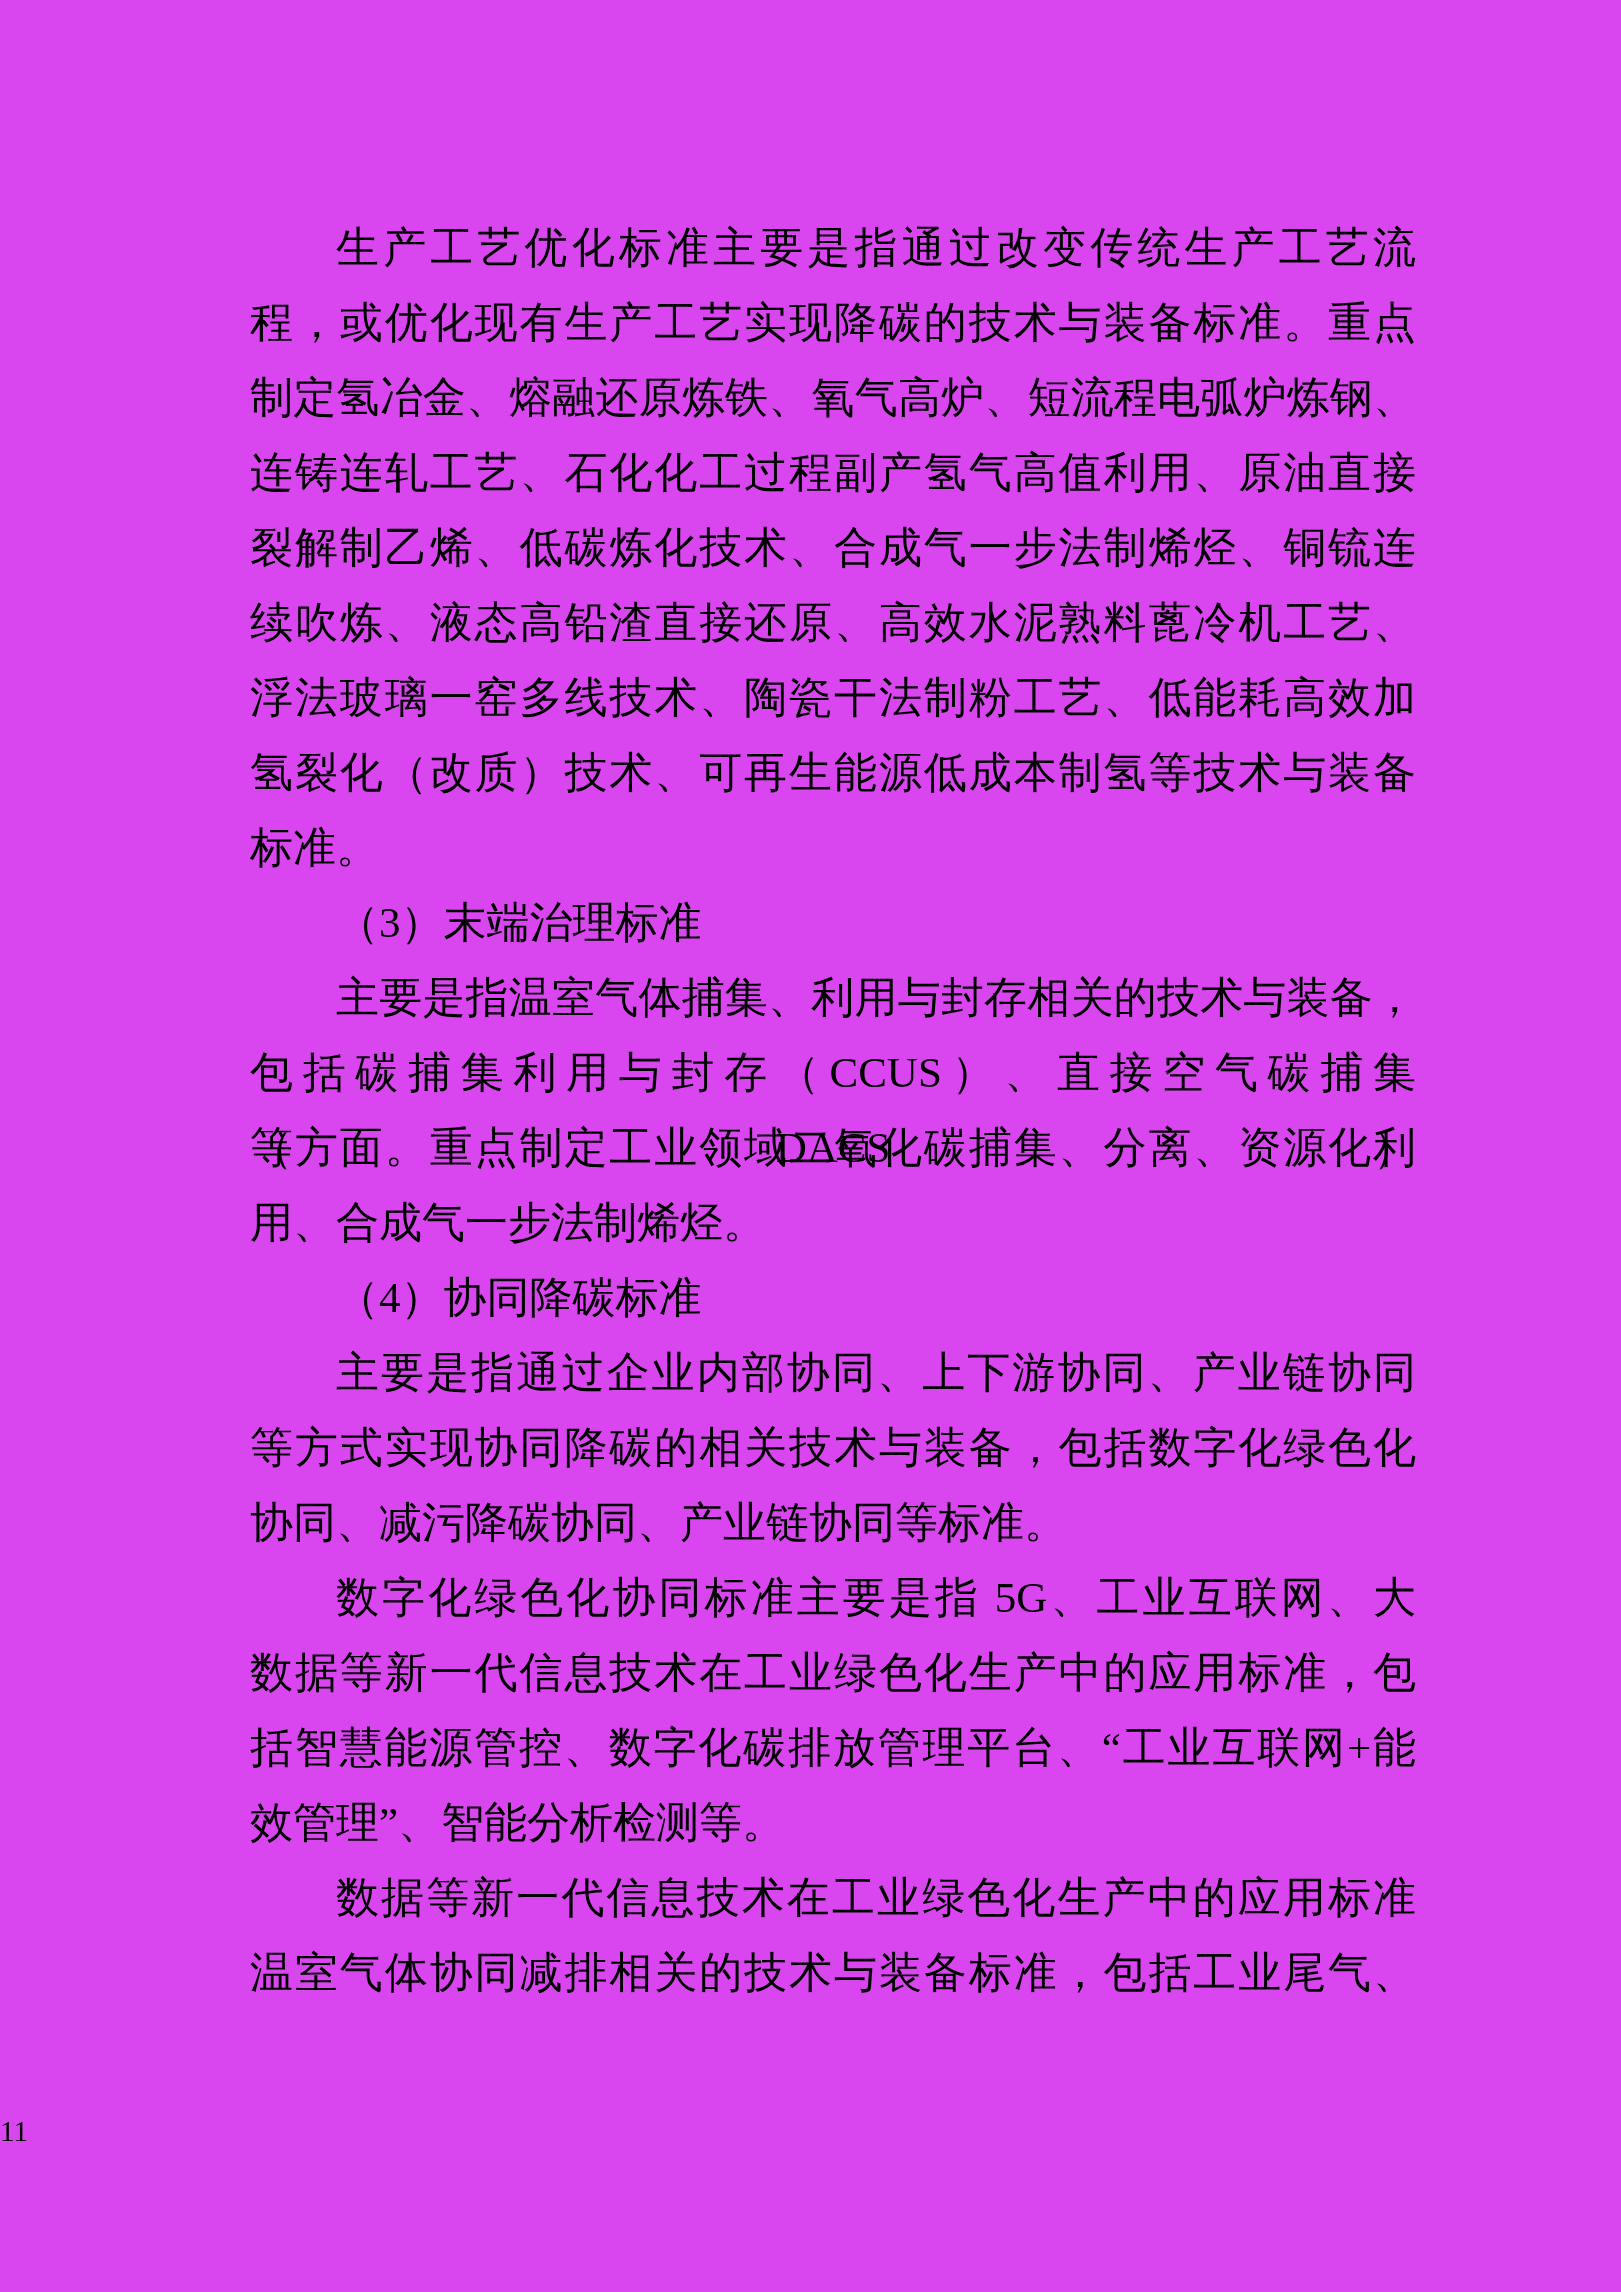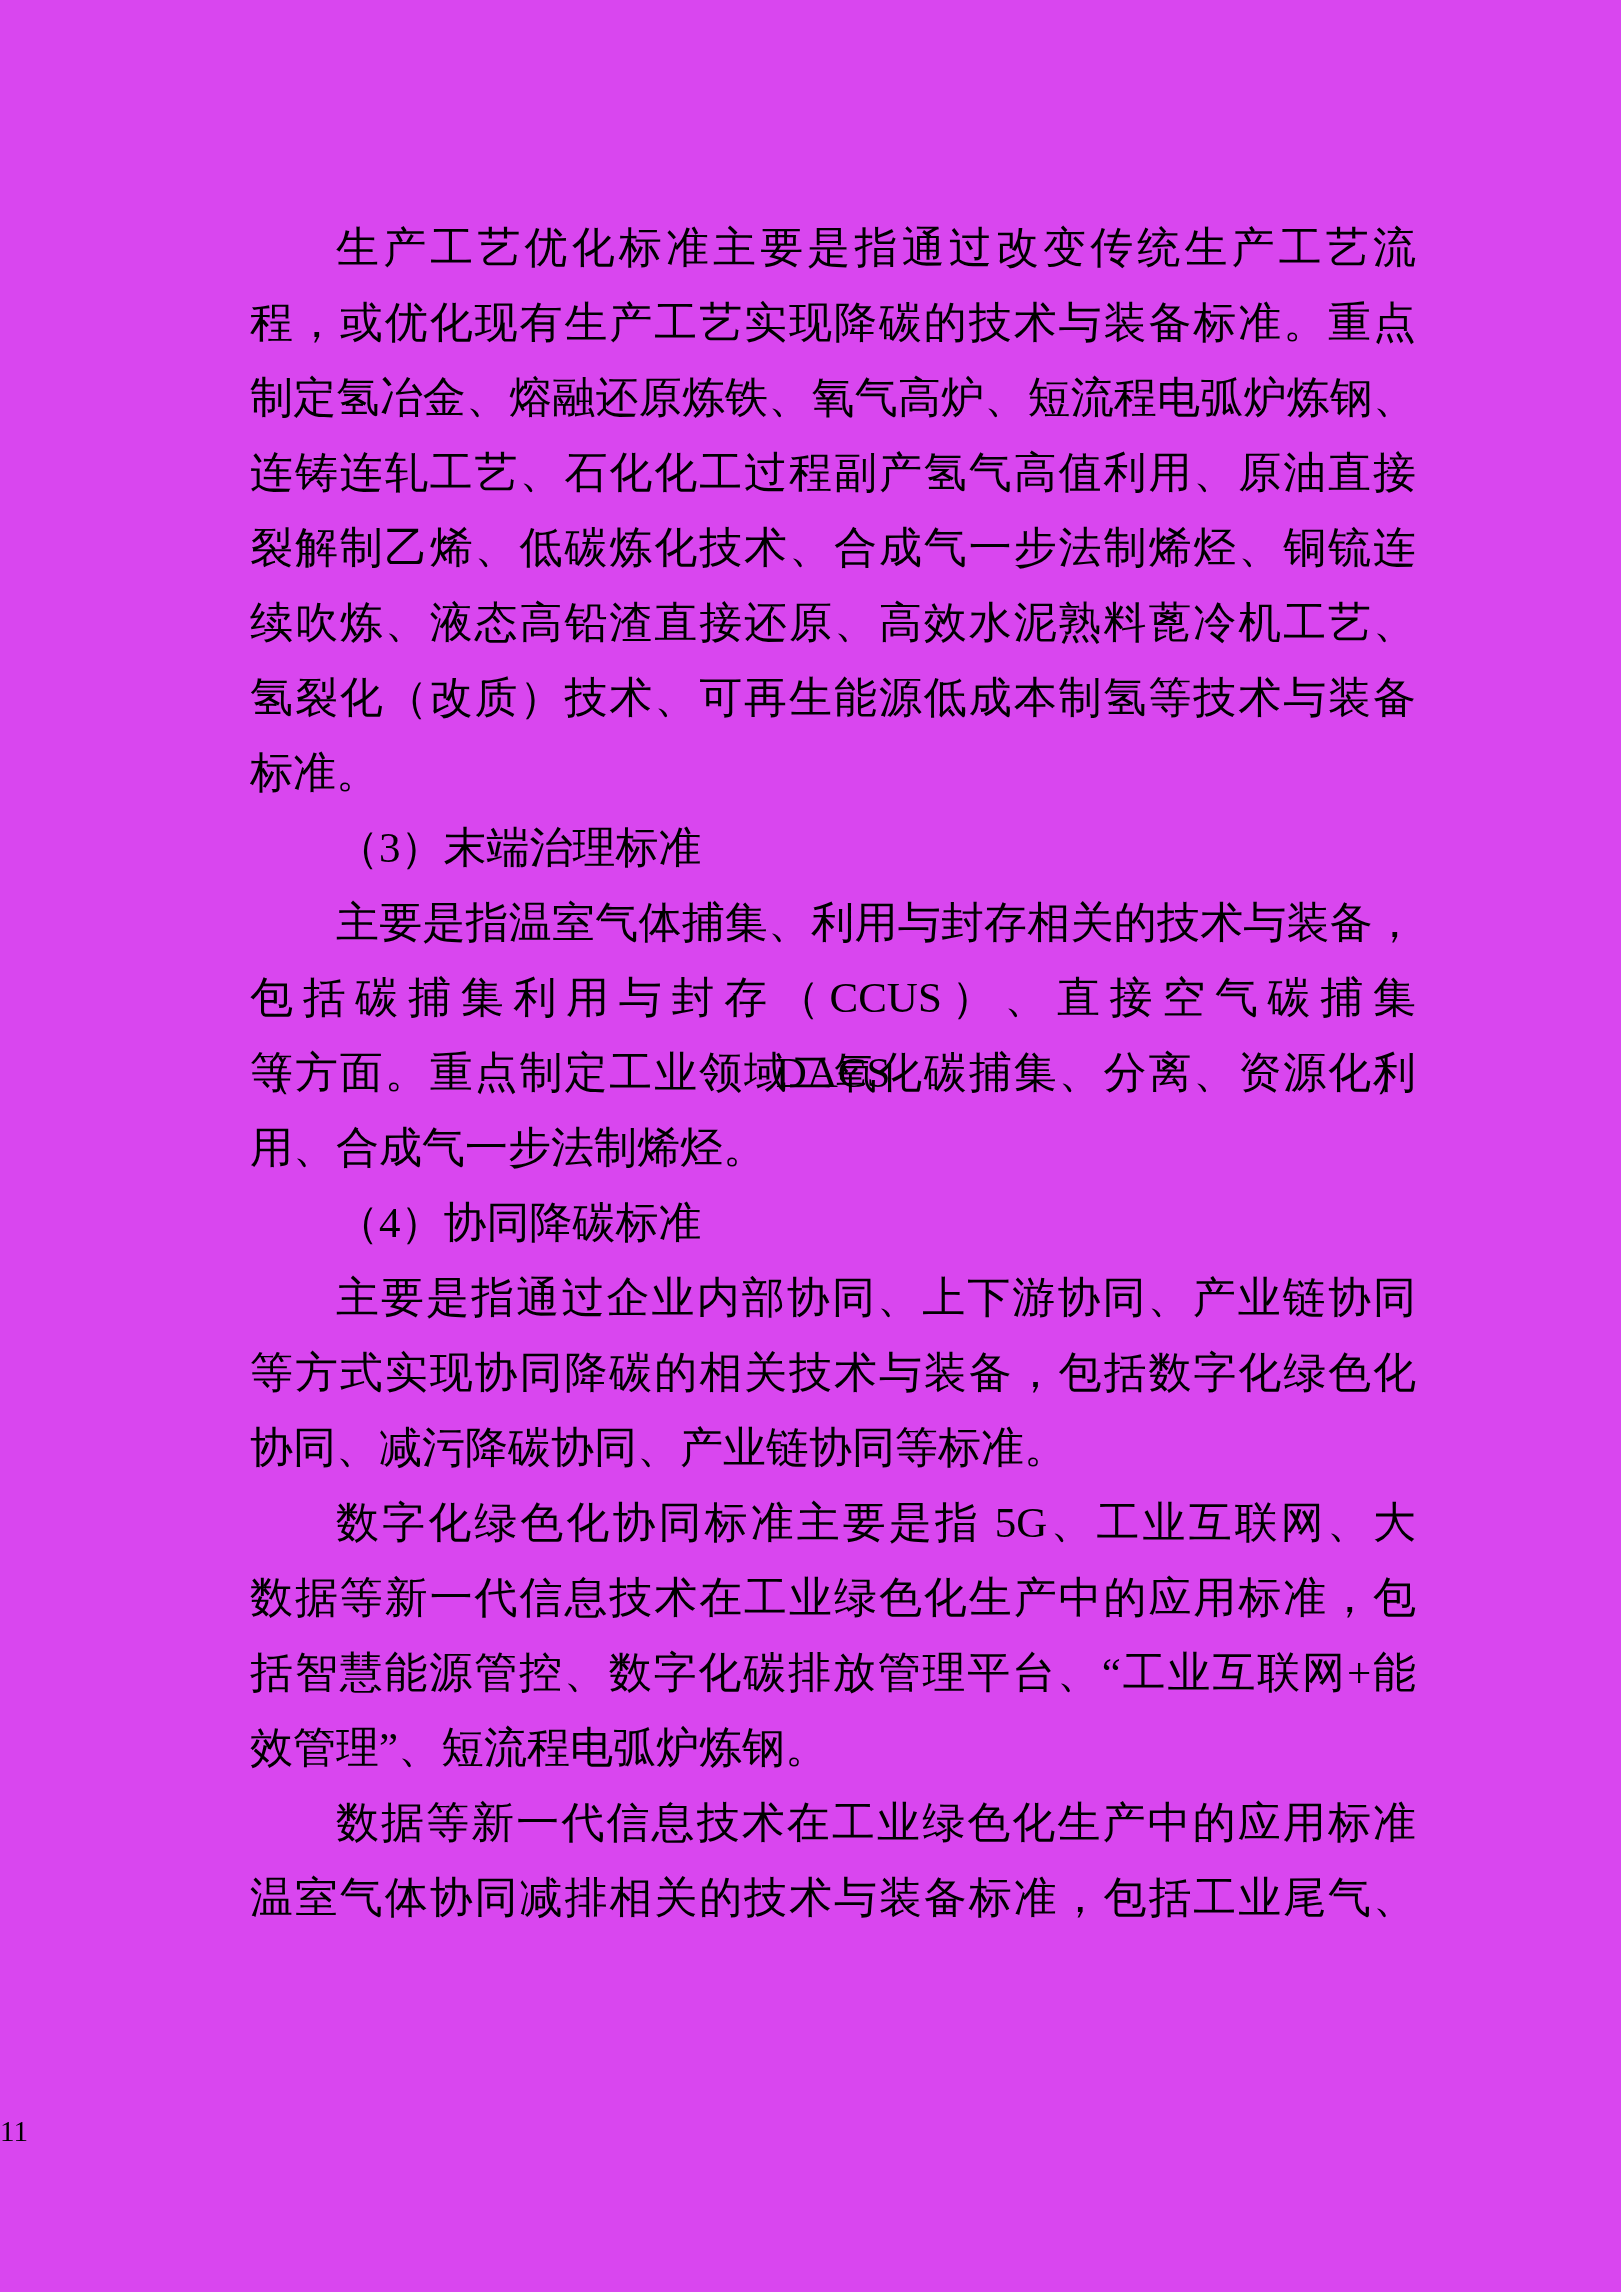--- a/index.html
+++ b/index.html
@@ -65,35 +65,36 @@
 <body>
 
 <div class="page">
   <div class="content">
     <div class="line indent fill">生产工艺优化标准主要是指通过改变传统生产工艺流</div>
     <div class="line fill">程，或优化现有生产工艺实现降碳的技术与装备标准。重点</div>
     <div class="line fill">制定氢冶金、熔融还原炼铁、氧气高炉、短流程电弧炉炼钢、</div>
     <div class="line fill">连铸连轧工艺、石化化工过程副产氢气高值利用、原油直接</div>
     <div class="line fill">裂解制乙烯、低碳炼化技术、合成气一步法制烯烃、铜锍连</div>
     <div class="line fill">续吹炼、液态高铅渣直接还原、高效水泥熟料蓖冷机工艺、</div>
+    <div class="line fill">浮法玻璃一窑多线技术、陶瓷干法制粉工艺、低能耗高效加</div>
     <div class="line fill">氢裂化（改质）技术、可再生能源低成本制氢等技术与装备</div>
     <div class="line">标准。</div>
     <div class="line indent">（3）末端治理标准</div>
     <div class="line indent fill">主要是指温室气体捕集、利用与封存相关的技术与装备，</div>
     <div class="line fill">包括碳捕集利用与封存（CCUS）、直接空气碳捕集（DACS）</div>
     <div class="line fill">等方面。重点制定工业领域二氧化碳捕集、分离、资源化利</div>
     <div class="line">用、合成气一步法制烯烃。</div>
     <div class="line indent">（4）协同降碳标准</div>
     <div class="line indent fill">主要是指通过企业内部协同、上下游协同、产业链协同</div>
     <div class="line fill">等方式实现协同降碳的相关技术与装备，包括数字化绿色化</div>
     <div class="line">协同、减污降碳协同、产业链协同等标准。</div>
     <div class="line indent fill">数字化绿色化协同标准主要是指 5G、工业互联网、大</div>
     <div class="line fill">数据等新一代信息技术在工业绿色化生产中的应用标准，包</div>
     <div class="line fill">括智慧能源管控、数字化碳排放管理平台、“工业互联网+能</div>
-    <div class="line">效管理”、短流程电弧炉炼钢。</div>
+    <div class="line">效管理”、智能分析检测等。</div>
     <div class="line indent fill">数据等新一代信息技术在工业绿色化生产中的应用标准</div>
     <div class="line fill">温室气体协同减排相关的技术与装备标准，包括工业尾气、</div>
   </div>
   <div class="footer">
     <span class="pagenum">11</span>
   </div>
 </div>
 
 
 </body></html>

